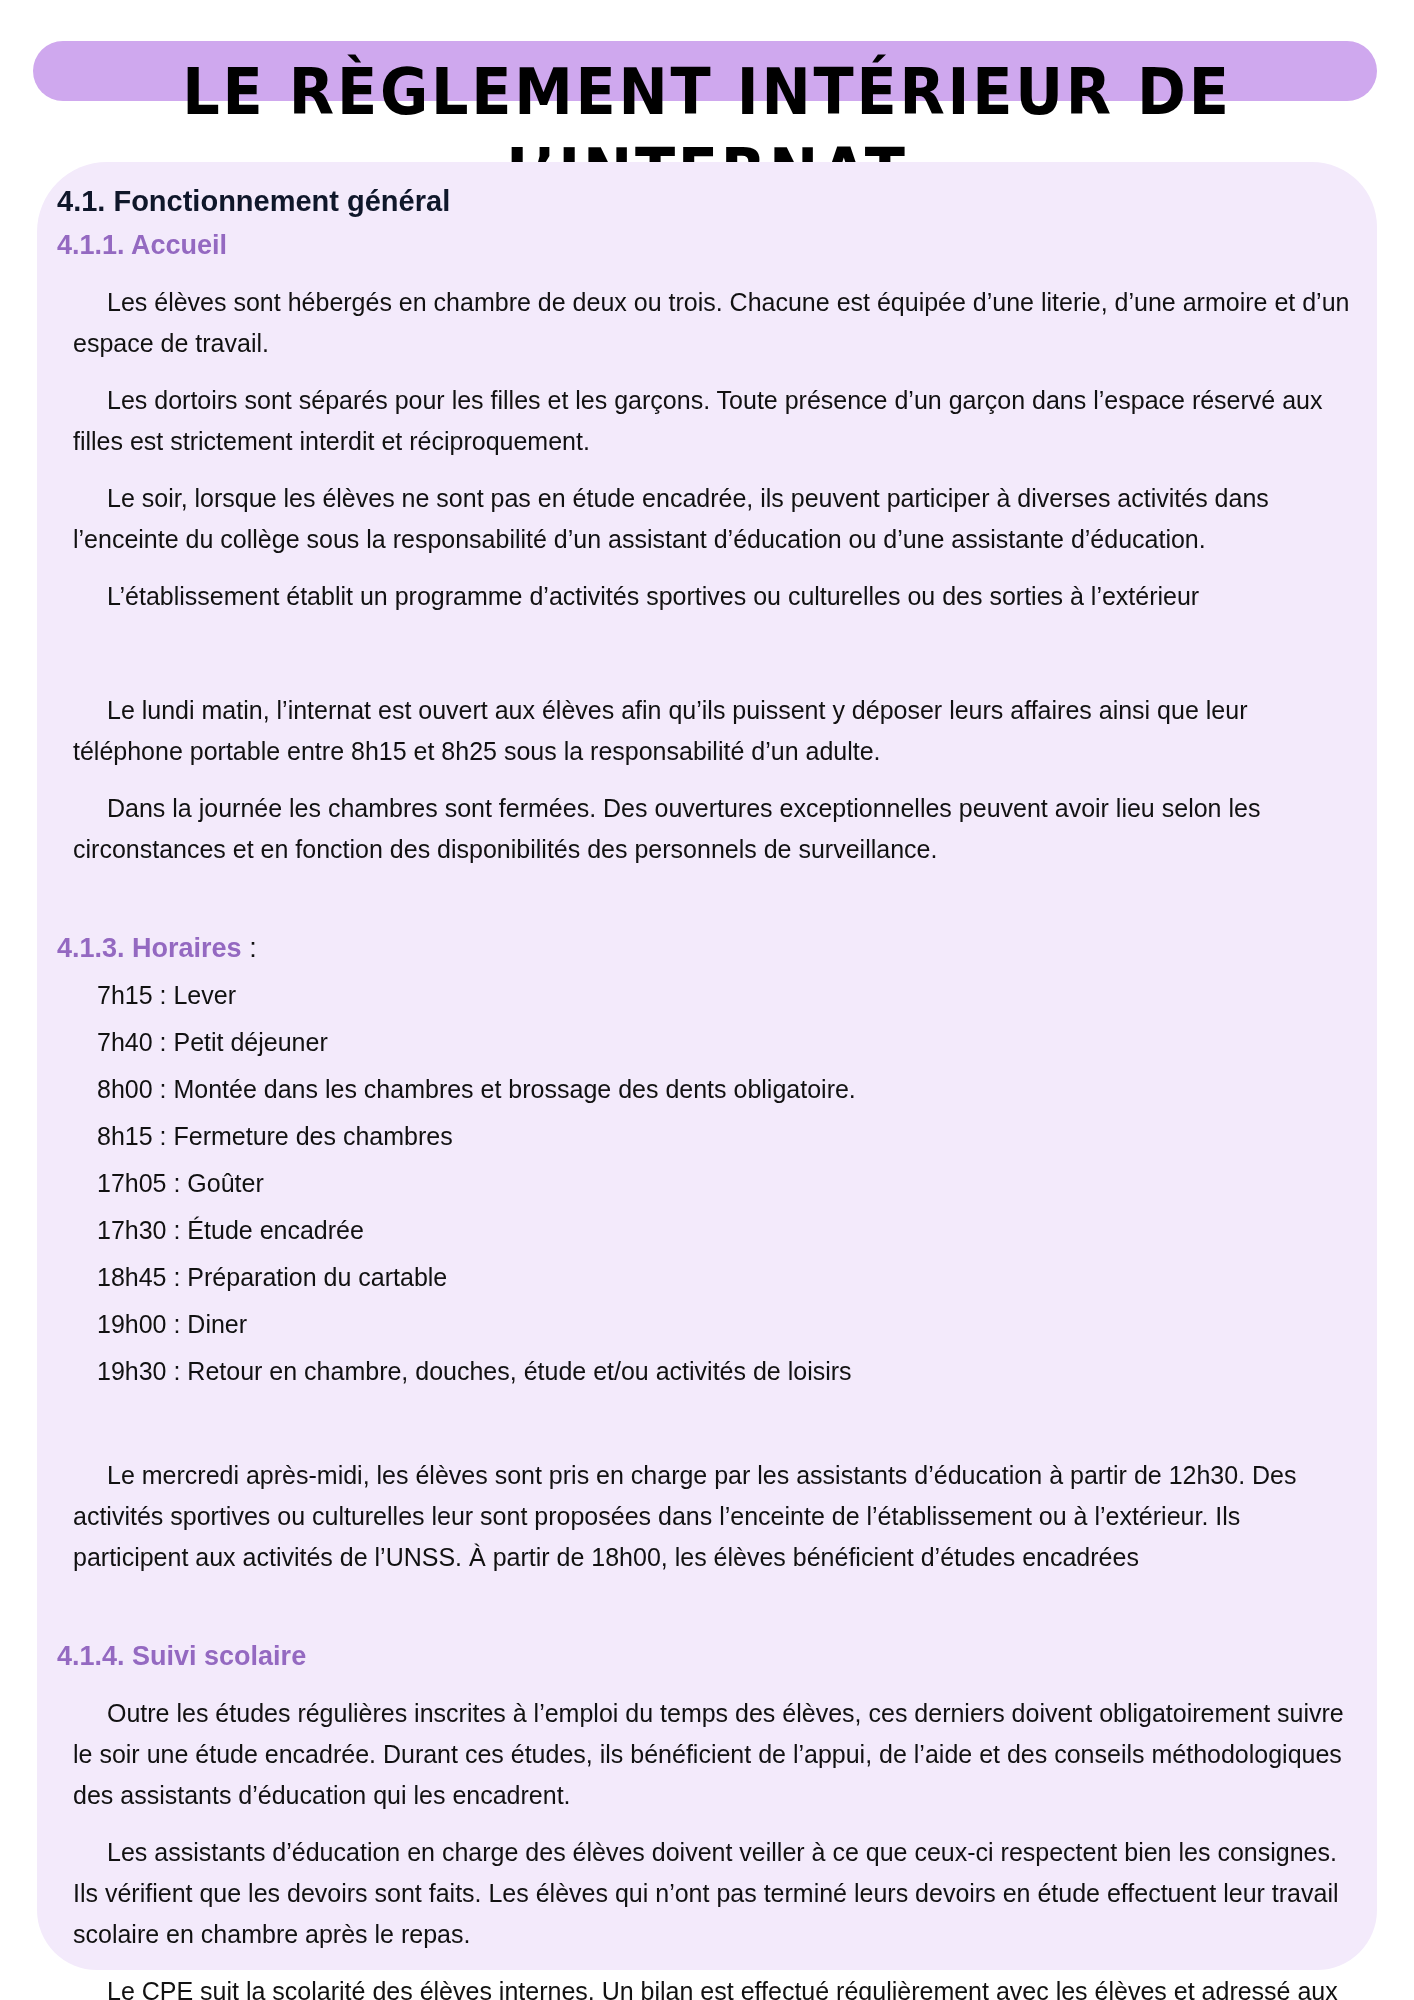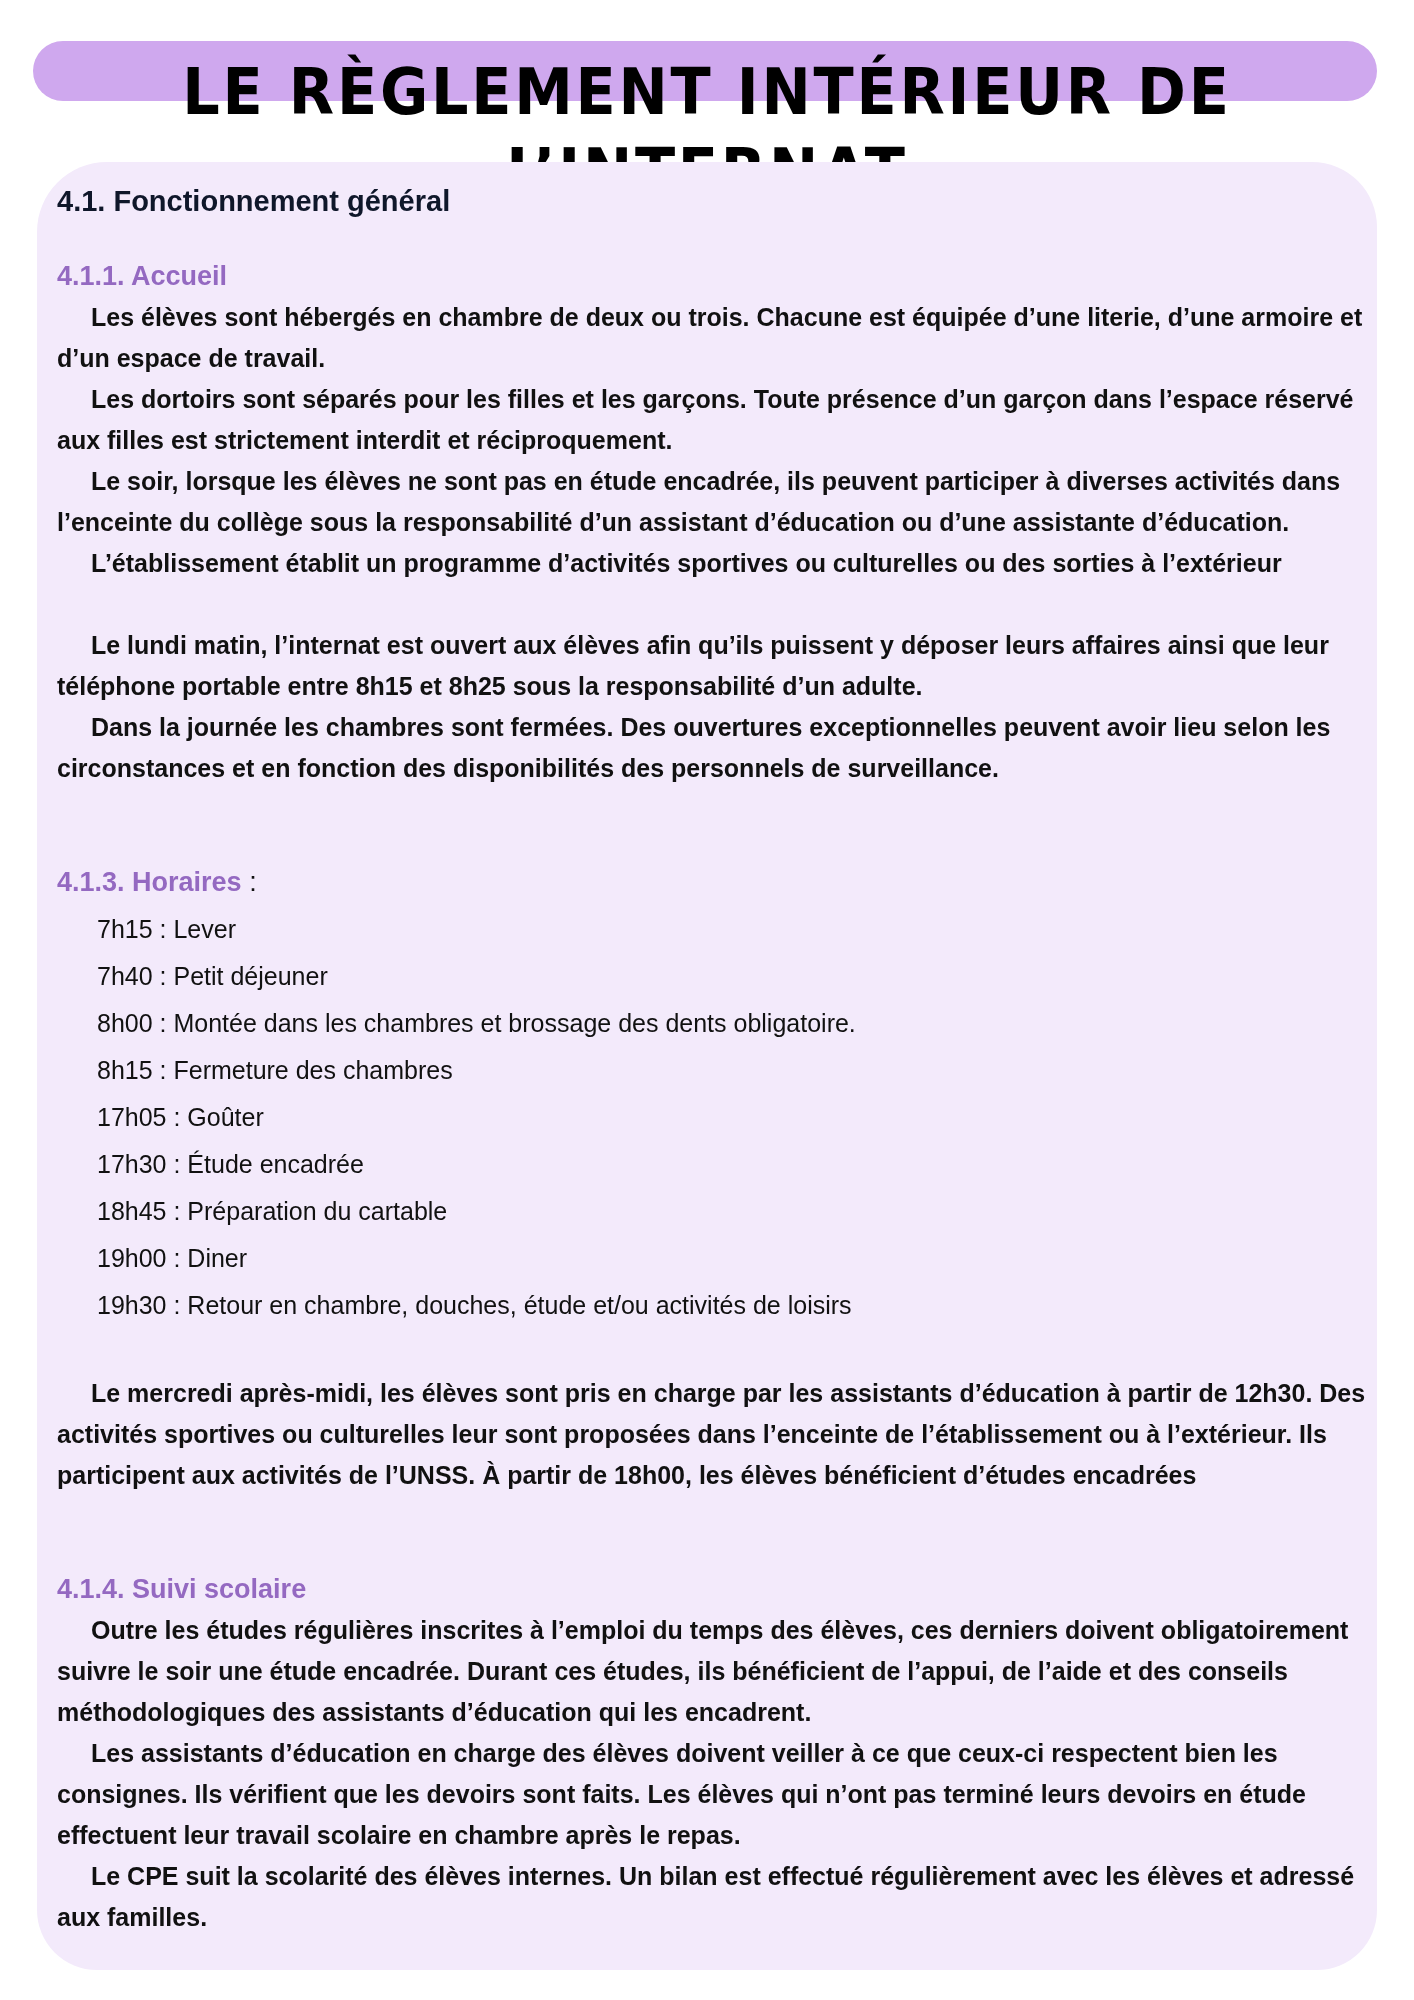--- a/index.html
+++ b/index.html
@@ -10,23 +10,23 @@
   .title { position: absolute; left: 0; top: 52px; width: 1414px; text-align: center;
            font-family: "DejaVu Sans", sans-serif; font-weight: bold; font-size: 64px;
            letter-spacing: 3px; line-height: 80px; color: #000000; transform: scaleX(0.92);
            transform-origin: center; }
   .panel { position: absolute; left: 37px; top: 162px; width: 1340px; height: 1808px;
            background: #f3eafb; border-top-left-radius: 70px; border-top-right-radius: 65px;
            border-bottom-left-radius: 60px; border-bottom-right-radius: 60px; }
   .content { position: absolute; left: 57px; top: 178px; width: 1310px;
              font-size: 25px; line-height: 41px; }
   .h1 { color: #0f172a; font-weight: bold; font-size: 29px; line-height: 46px; }
-  .h2 { color: #9469c1; font-weight: bold; font-size: 27px; line-height: 42px; margin-top: 31px; }
+  .h2 { color: #9469c1; font-weight: bold; font-size: 27px; line-height: 42px; }
   .h2 .suffix { color: #111111; font-weight: normal; }
-  .p { text-indent: 34px; margin: 0; font-weight: bold; }
+  .p { text-indent: 34px; margin: 16px; }
   .sched { padding-left: 34px; margin: 6px; }
   .gap { height: 41px; }
 </style>
 </head>
 <body>
 
 <div class="banner"></div>
 <div class="title">LE RÈGLEMENT INTÉRIEUR DE L’INTERNAT</div>
 
 <div class="panel"></div>

